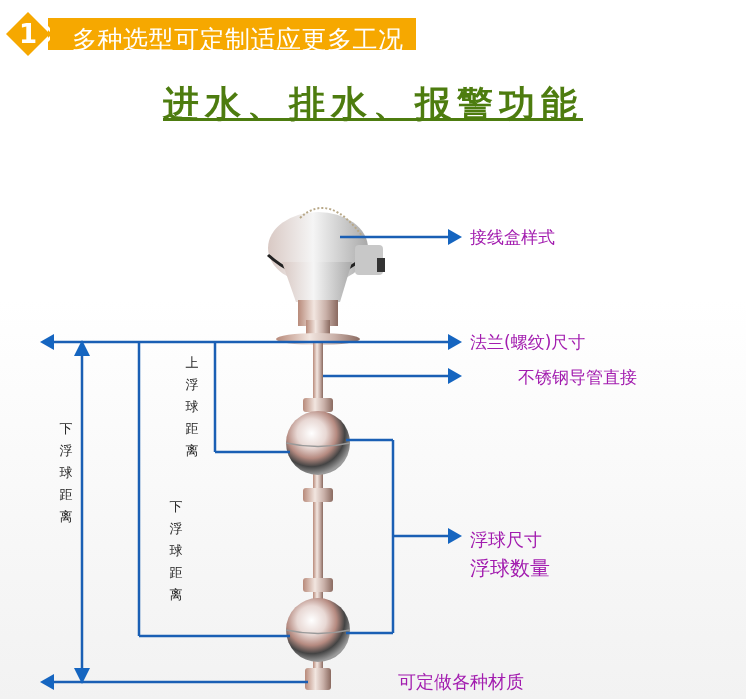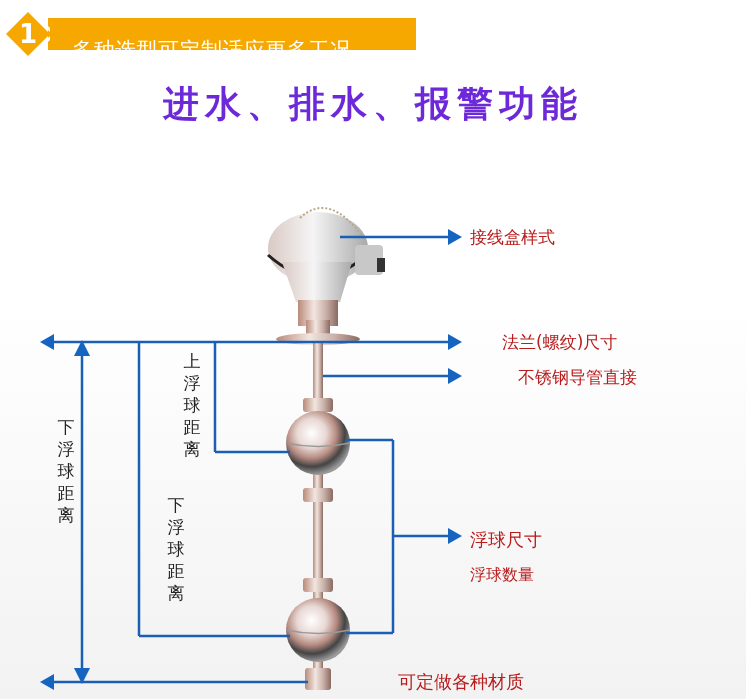--- a/index.html
+++ b/index.html
@@ -6,43 +6,44 @@
     body {
       width: 746px; height: 699px; overflow: hidden; position: relative;
       background: linear-gradient(#ffffff 0px, #ffffff 300px, #f2f2f2 699px);
       font-family: "DejaVu Sans", "Liberation Sans", sans-serif;
     }
     .banner {
       position: absolute; left: 48px; top: 18px; width: 368px; height: 32px;
       background: #f6a800;
     }
     .banner-text {
-      position: absolute; left: 72px; top: 34px; height: 32px; line-height: 32px;
-      color: #fff; font-size: 21px; letter-spacing: 0.5px;
+      position: absolute; left: 72px; top: 24px; height: 32px; line-height: 32px;
+      color: #fff; font-size: 25px; letter-spacing: 0.5px;
     }
     .badge {
       position: absolute; left: 6px; top: 12px; width: 44px; height: 44px;
     }
     .badge-num {
       position: absolute; left: 6px; top: 12px; width: 44px; height: 44px;
       line-height: 44px; text-align: center; color: #fff; font-weight: bold; font-size: 26px;
     }
     .title {
       position: absolute; left: 0; width: 746px; top: 80px; text-align: center;
-      font-size: 36px; font-weight: bold; color: #6d28d9; letter-spacing: 6px;
+      font-size: 36px; font-weight: bold; color: #4d7c0f; letter-spacing: 6px;
       font-family: "DejaVu Sans", sans-serif;
+      text-decoration: underline;
     }
     .label {
-      position: absolute; font-size: 17px; color: #b91c1c; white-space: nowrap;
+      position: absolute; font-size: 17px; color: #a21caf; white-space: nowrap;
       font-family: "DejaVu Sans", sans-serif;
     }
     .vlabel {
-      position: absolute; font-size: 17px; color: #222; width: 20px;
+      position: absolute; font-size: 13px; color: #222; width: 20px;
       line-height: 22px; text-align: center; word-break: break-all;
-      font-family: Liberation Mono, monospace;
+      font-family: Liberation Serif, serif;
     }
     svg.diagram { position: absolute; left: 0; top: 0; }
   </style>
 </head>
 <body>
 
 <div class="banner"></div>
 <svg class="badge" viewBox="0 0 44 44" width="44" height="44">
   <polygon points="22,0 44,22 22,44 0,22" fill="#f6a800"></polygon>
   <polyline points="36,10 48,22 36,34" fill="none" stroke="#fff" stroke-width="3"></polyline>
@@ -129,21 +130,21 @@
     <polygon points="448,368 462,376 448,384"></polygon>
     <polygon points="448,528 462,536 448,544"></polygon>
     <polygon points="40,342 54,334 54,350"></polygon>
     <polygon points="74,356 82,340 90,356"></polygon>
     <polygon points="74,668 82,684 90,668"></polygon>
     <polygon points="40,682 54,674 54,690"></polygon>
   </g>
 </svg>
 
 <div class="label" style="left:470px; top:226px;">接线盒样式</div>
-<div class="label" style="left:470px; top:331px;margin-left:32px;">法兰(螺纹)尺寸</div>
+<div class="label" style="left:470px; top:331px;">法兰(螺纹)尺寸</div>
 <div class="label" style="left:470px; top:366px;margin-left:48px;">不锈钢导管直接</div>
 <div class="label" style="left:470px; top:528px; font-size:18px;">浮球尺寸</div>
-<div class="label" style="left:470px; top:555px; font-size:16px;margin-top:10px;">浮球数量</div>
+<div class="label" style="left:470px; top:555px; font-size:20px;">浮球数量</div>
 <div class="label" style="left:398px; top:670px; font-size:18px;font-family:Liberation Mono, monospace;">可定做各种材质</div>
 
 <div class="vlabel" style="left:56px; top:418px;">下浮球距离</div>
 <div class="vlabel" style="left:182px; top:352px;">上浮球距离</div>
 <div class="vlabel" style="left:152px; top:496px;margin-left:14px;">下浮球距离</div>
 
 </body></html>

